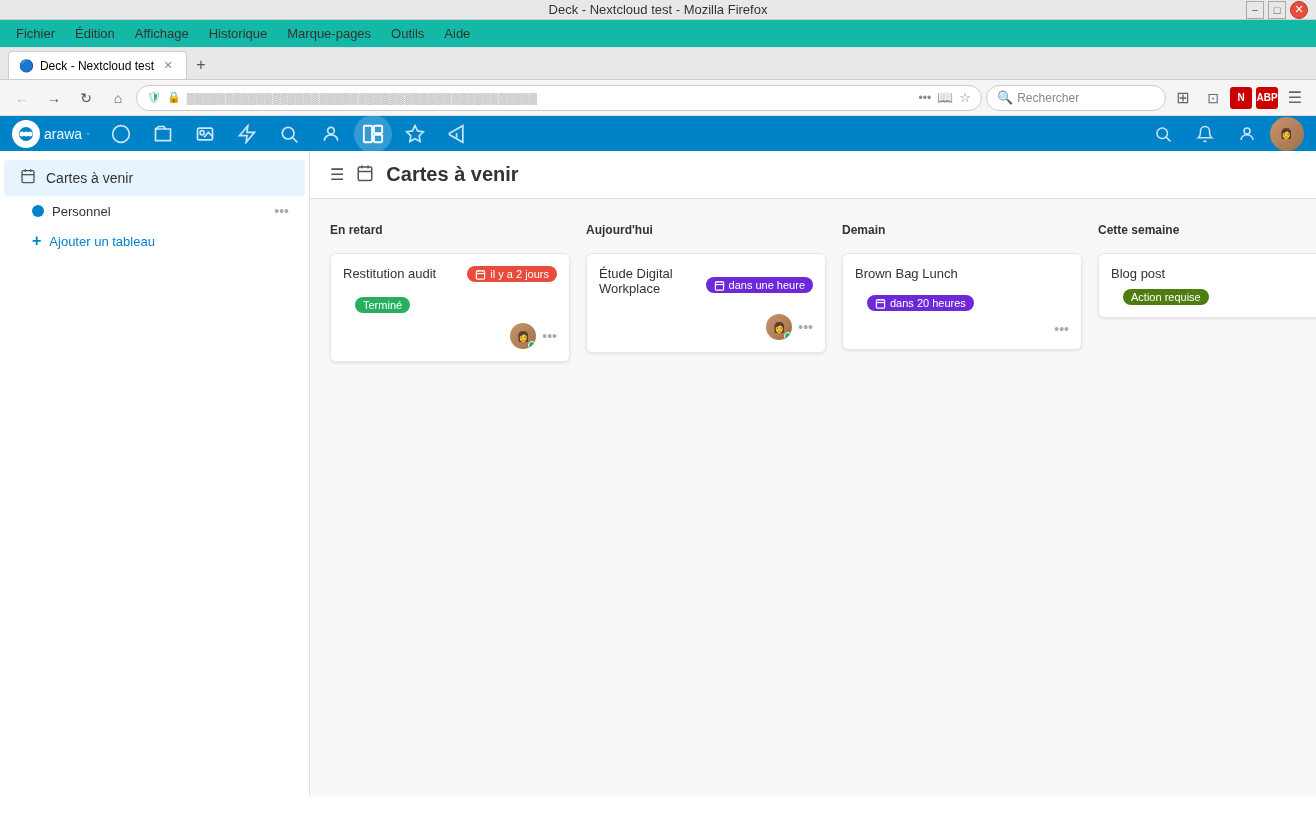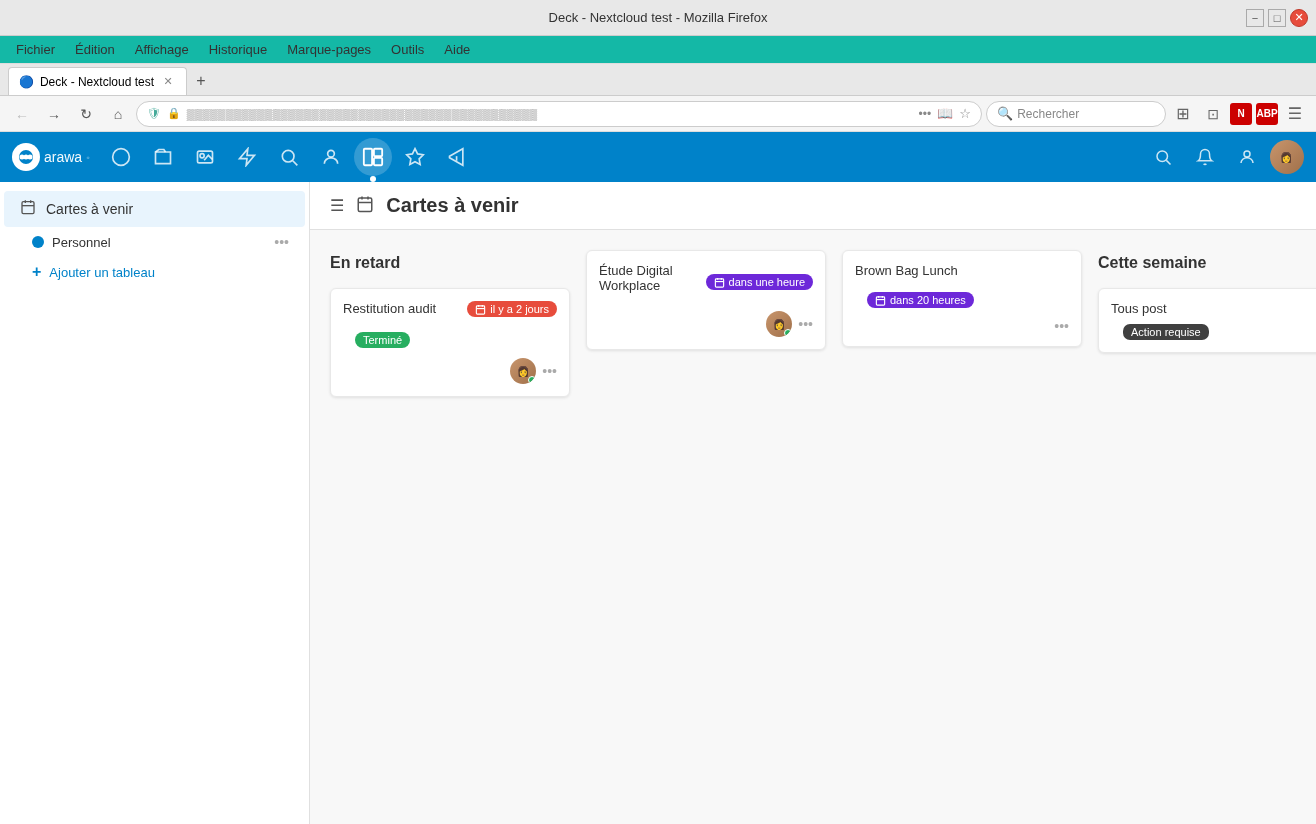--- a/index.html
+++ b/index.html
@@ -1,21 +1,21 @@
 <!DOCTYPE html>
 <html><head>
   <meta charset="utf-8">
   <style>
     * { margin: 0; padding: 0; box-sizing: border-box; }
     body { font-family: -apple-system, BlinkMacSystemFont, 'Segoe UI', sans-serif; font-size: 13px; background: #fff; overflow: hidden; width: 1316px; height: 824px; }
 
     
     .window-titlebar {
       background: #e8e8e8;
-      height: 36px;
+      height: 20px;
       display: flex;
       align-items: center;
       justify-content: center;
       border-bottom: 1px solid #ccc;
       position: relative;
       font-size: 13px;
       color: #333;
     }
     .window-controls {
       position: absolute;
@@ -126,21 +126,21 @@
       cursor: pointer;
       border-radius: 50%;
       color: #555;
       font-size: 16px;
       margin-bottom: 0;
     }
 
     
     .nc-topnav {
       background: #0082c9;
-      height: 50px;
+      height: 35px;
       display: flex;
       align-items: center;
       padding: 0 12px;
       gap: 4px;
     }
     .nc-logo {
       display: flex;
       align-items: center;
       gap: 4px;
       color: #fff;
@@ -294,21 +294,21 @@
       gap: 16px;
     }
     .kanban-column {
       min-width: 240px;
       max-width: 240px;
       display: flex;
       flex-direction: column;
       gap: 8px;
     }
     .column-header {
-      font-size: 16px;
+      font-size: 12px;
       font-weight: 600;
       color: #333;
       padding: 4px 0;
       margin-bottom: 4px;
     }
     .card {
       background: #fff;
       border-radius: 6px;
       padding: 12px;
       box-shadow: 0 1px 3px rgba(0,0,0,0.1);
@@ -326,21 +326,21 @@
       gap: 4px;
       padding: 2px 8px;
       border-radius: 10px;
       font-size: 11px;
       font-weight: 500;
       margin-left: 12px;
     }
     .badge-red { background: #e74c3c; color: #fff; }
     .badge-orange { background: #6d28d9; color: #fff; }
     .badge-green { background: #27ae60; color: #fff; }
-    .badge-salmon { background: #404040; color: #fff; border-radius: 7px; }
+    .badge-salmon { background: #4d7c0f; color: #fff; }
     .card-footer {
       display: flex;
       align-items: center;
       justify-content: flex-end;
       margin-top: 10px;
       gap: 6px;
     }
     .card-avatar {
       width: 26px; height: 26px;
       border-radius: 50%;
@@ -588,20 +588,21 @@
             <div class="card-avatar">
               <div class="avatar-face">👩</div>
               <div class="avatar-dot"></div>
             </div>
             <span class="card-more">•••</span>
           </div>
         </div>
       </div>
 
       <div class="kanban-column">
+        <div class="column-header">Aujourd'hui</div>
         <div class="card">
           <div style="display:flex; align-items:center; justify-content:space-between; margin-bottom:8px; gap:6px;">
             <span class="card-title">Étude Digital Workplace</span>
             <span class="card-badge badge-orange" style="white-space:nowrap;">
               <svg width="11" height="11" viewBox="0 0 24 24" fill="none" stroke="#fff" stroke-width="2.5" style="flex-shrink:0;">
                   <rect x="3" y="4" width="18" height="18" rx="2"></rect>
                   <line x1="16" y1="2" x2="16" y2="6"></line>
                   <line x1="8" y1="2" x2="8" y2="6"></line>
                   <line x1="3" y1="10" x2="21" y2="10"></line>
                 </svg>
@@ -612,20 +613,21 @@
             <div class="card-avatar">
               <div class="avatar-face">👩</div>
               <div class="avatar-dot"></div>
             </div>
             <span class="card-more">•••</span>
           </div>
         </div>
       </div>
 
       <div class="kanban-column">
+        <div class="column-header">Demain</div>
         <div class="card">
           <div style="display:flex; align-items:flex-start; justify-content:space-between; gap:6px; margin-bottom:8px;flex-direction:column;">
             <span class="card-title">Brown Bag Lunch</span>
             <span class="card-badge badge-orange" style="white-space:nowrap;align-items:center;">
               <svg width="11" height="11" viewBox="0 0 24 24" fill="none" stroke="#fff" stroke-width="2.5" style="flex-shrink:0;">
                   <rect x="3" y="4" width="18" height="18" rx="2"></rect>
                   <line x1="16" y1="2" x2="16" y2="6"></line>
                   <line x1="8" y1="2" x2="8" y2="6"></line>
                   <line x1="3" y1="10" x2="21" y2="10"></line>
                 </svg>
@@ -635,21 +637,21 @@
           <div class="card-footer">
             <span class="card-more">•••</span>
           </div>
         </div>
       </div>
 
       <div class="kanban-column">
         <div class="column-header">Cette semaine</div>
         <div class="card">
           <div style="margin-bottom:8px;">
-            <span class="card-title">Tous post</span>
+            <span class="card-title">Blog post</span>
           </div>
           <div>
             <span class="card-badge badge-salmon">Action requise</span>
           </div>
         </div>
       </div>
 
     </div>
   </div>
 </div>

